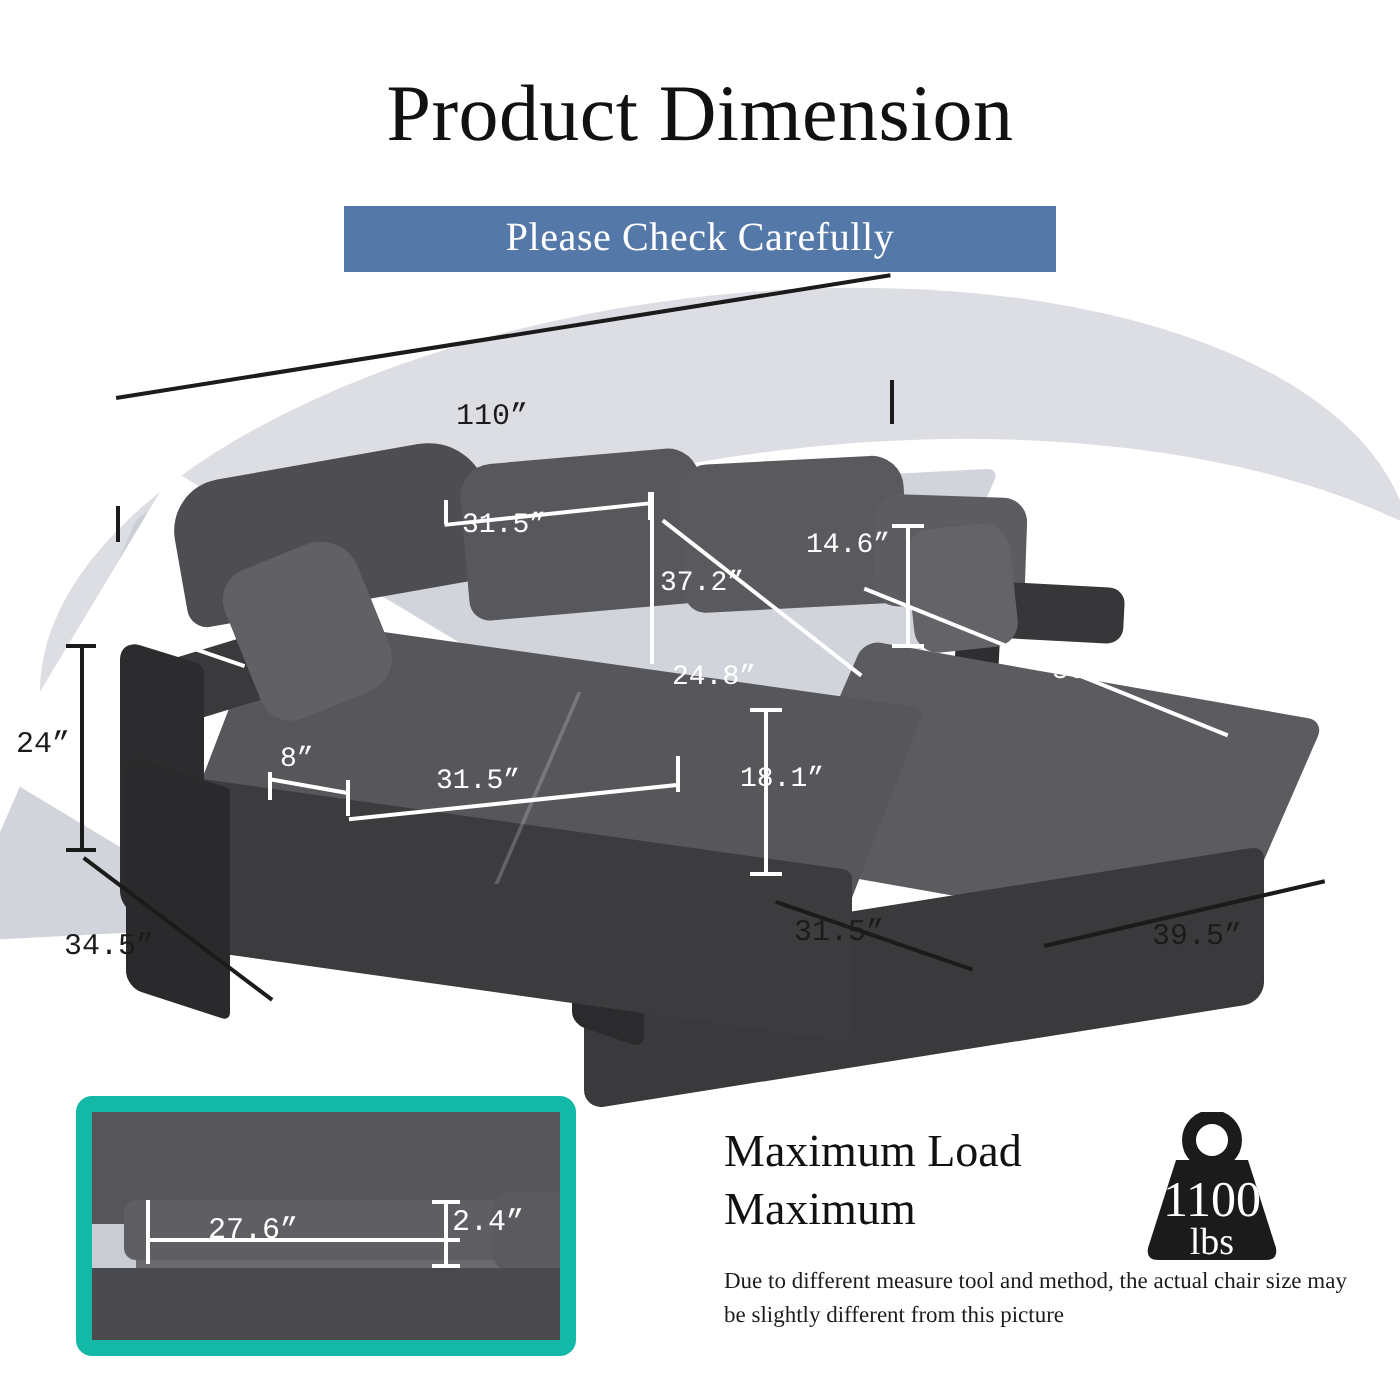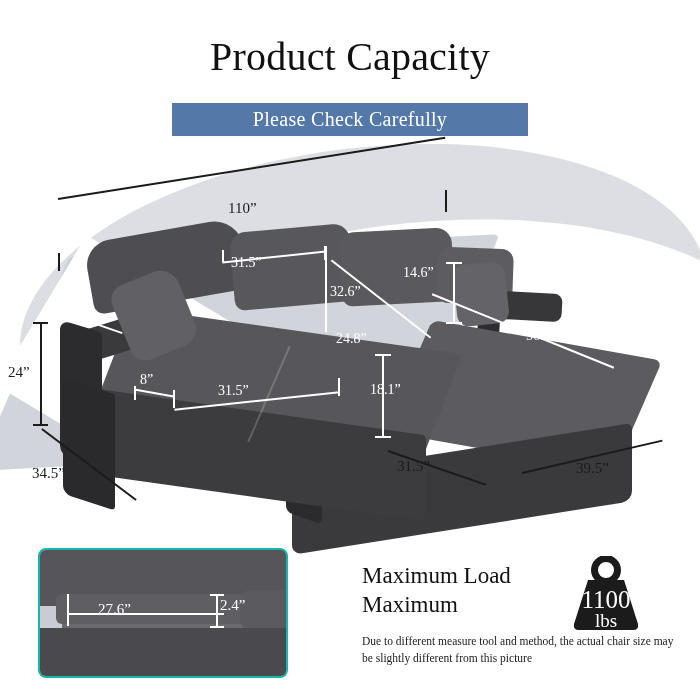--- a/index.html
+++ b/index.html
@@ -204,32 +204,32 @@
   .seam {
     position: absolute;
     background: rgba(255,255,255,.20);
   }
 
   
   .dim-line-w { position: absolute; background: #ffffff; }
   .dim-line-k { position: absolute; background: #1b1b1b; }
   .lbl {
     position: absolute;
-    font-family: Liberation Serif, serif;
+    font-family: Liberation Mono, monospace;
     white-space: nowrap;
   }
   .lbl-w { color: #ffffff; font-size: 14px; }
   .lbl-k { color: #1b1b1b; font-size: 14px; }
 
   
   .inset {
     position: absolute;
     left: 38px; top: 548px;
     width: 250px; height: 130px;
-    border: 2px solid #14b8a6;
+    border: 8px solid #14b8a6;
     border-radius: 8px;
     overflow: hidden;
     background: #6a6a6e;
   }
   .inset-back {
     position: absolute; left: -10px; top: -6px;
     width: 280px; height: 62px;
     background: #56565a;
     border-radius: 0 0 8px 8px;
   }
@@ -279,21 +279,21 @@
     font-size: 11.5px;
     line-height: 17px;
     color: #1b1b1b;
   }
 </style>
 </head>
 <body>
 
 <div id="page">
 
-  <div class="title">Product Capacity</div>
+  <div class="title">Product Dimension</div>
 
   <div class="banner">
     <span class="banner-text">Please Check Carefully</span>
   </div>
 
   <div class="scene">
 
     <div class="backdrop"></div>
     <div class="backdrop-cut"></div>
     <div class="floor-shadow"></div>
@@ -322,21 +322,21 @@
     <div class="piece seat-left-side cord-v"></div>
 
     <div class="seam" style="left:268px; top:196px; width:2px; height:96px; transform:skewX(-20deg) rotate(4deg);"></div>
 
     <div class="dim-line-w" style="left:222px; top:106px; width:104px; height:2px; transform:rotate(-6deg);"></div>
     <div class="dim-line-w" style="left:222px; top:100px; width:2px; height:12px;"></div>
     <div class="dim-line-w" style="left:324px; top:96px; width:2px; height:14px;"></div>
     <div class="lbl lbl-w" style="left:231px; top:105px;">31.5”</div>
 
     <div class="dim-line-w" style="left:325px; top:96px; width:2px; height:86px;"></div>
-    <div class="lbl lbl-w" style="left:330px; top:134px;">32.6”</div>
+    <div class="lbl lbl-w" style="left:330px; top:134px;">37.2”</div>
 
     <div class="dim-line-w" style="left:453px; top:112px; width:2px; height:62px;"></div>
     <div class="dim-line-w" style="left:446px; top:112px; width:16px; height:2px;"></div>
     <div class="dim-line-w" style="left:446px; top:172px; width:16px; height:2px;"></div>
     <div class="lbl lbl-w" style="left:403px; top:115px;text-align:right;">14.6”</div>
 
     <div class="dim-line-w" style="left:62px; top:172px; width:62px; height:2px; transform:rotate(19deg);"></div>
     <div class="lbl lbl-w" style="left:76px; top:163px; font-size:12px;">11.1”</div>
 
     <div class="dim-line-w" style="left:318px; top:148px; width:126px; height:2px; transform:rotate(38deg);"></div>

